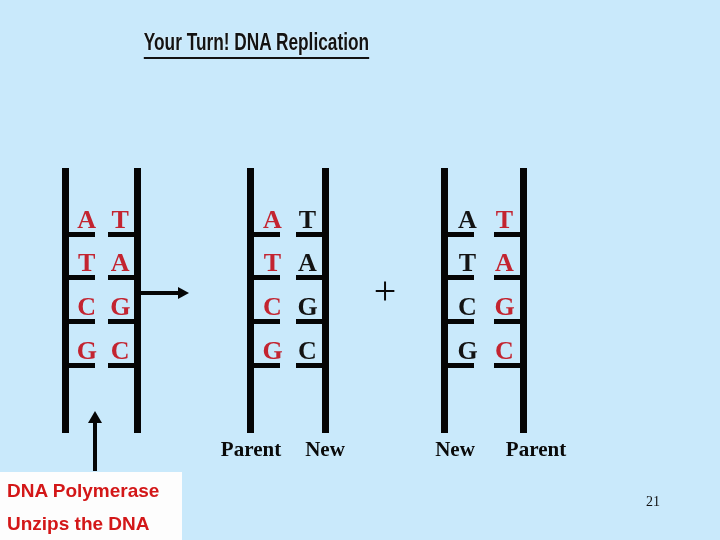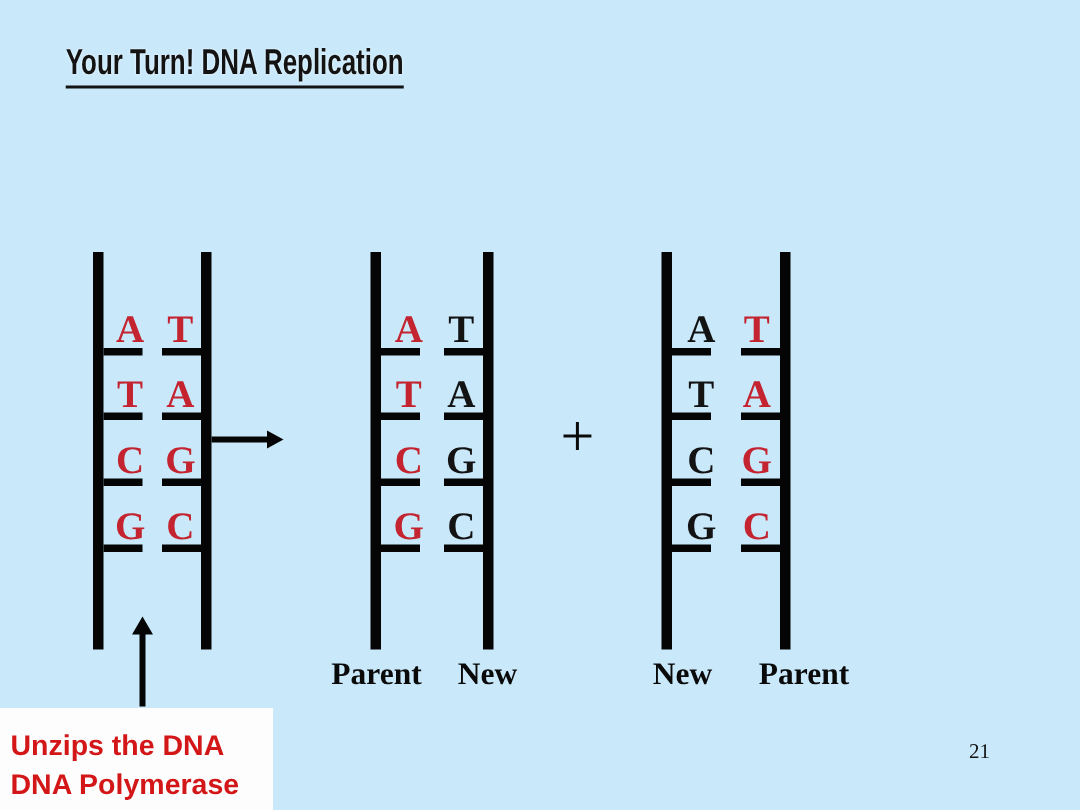--- a/index.html
+++ b/index.html
@@ -2,21 +2,21 @@
 <html><head>
 <meta charset="utf-8">
 <style>
   html,body{margin:0;padding:0;}
   body{font-family:"Liberation Sans",sans-serif;}
   .slide{
     position:relative;width:720px;height:540px;overflow:hidden;
     background:#c9e9fb;
   }
   
-  .title-wrap{position:absolute;top:28px;left:0;width:512px;text-align:left;}
+  .title-wrap{position:absolute;top:28px;left:0;width:512px;text-align:center;}
   .title-inner{
     display:inline-block;font-size:24px;font-weight:bold;color:#131313;
     transform:scaleX(0.72);transform-origin:center;
     border-bottom:2px solid #131313;padding-bottom:1px;white-space:nowrap;
     text-shadow:0 0 2px rgba(255,255,255,.8);
   }
   .subtitle-wrap{position:absolute;top:69px;left:5px;}
   .subtitle-inner{
     display:inline-block;font-size:21.5px;color:#1a1a1a;white-space:nowrap;
     transform:scaleX(0.72);transform-origin:left center;
@@ -206,19 +206,19 @@
       <div class="shaft"></div>
   </div>
   <div class="plus">+</div>
 
   <span class="strand-label sl-1">Parent</span>
   <span class="strand-label sl-2">New</span>
   <span class="strand-label sl-3">New</span>
   <span class="strand-label sl-4">Parent</span>
 
   <div class="note-box" style="background: rgb(253, 253, 253);">
+    <div class="note-line note-line-1" style="color: rgb(211, 23, 24);">DNA Polymerase</div>
     <div class="note-line note-line-2" style="color: rgb(211, 23, 24);">Unzips the DNA</div>
-    <div class="note-line note-line-1" style="color: rgb(211, 23, 24);">DNA Polymerase</div>
   </div>
 
   <span class="page-number">21</span>
 
 </div>
 
 </body></html>

